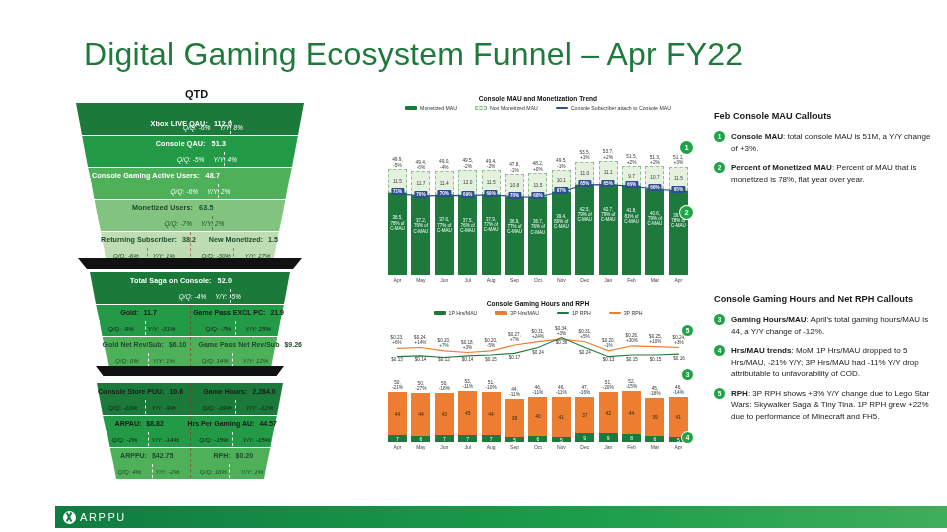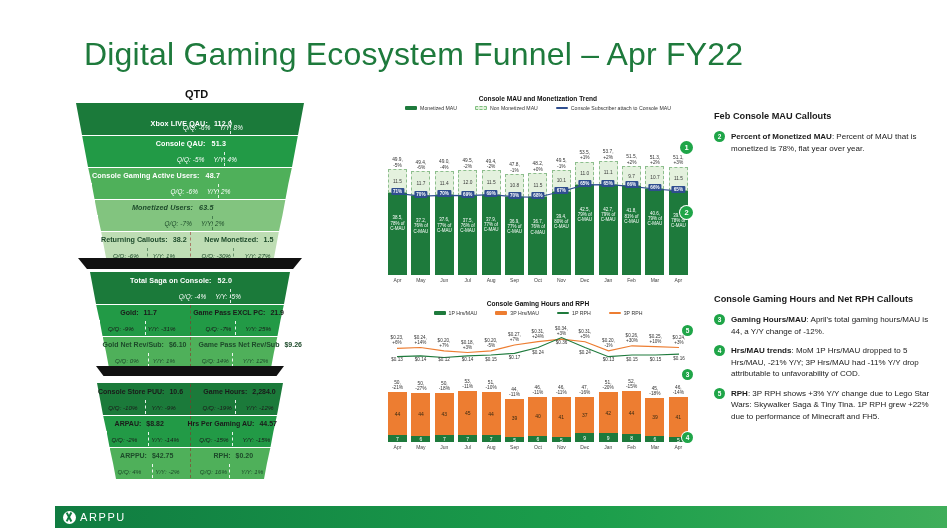--- a/index.html
+++ b/index.html
@@ -186,36 +186,36 @@
         </div>
       </div>
       <div style="position: absolute; left: 91.5px; top: 183px; width: 197px; height: 16px;">
         <div class="fn-sub" style="position: absolute; left: 0px; right: 0px; top: 0px; height: 100%; padding-right: 58px; gap: 9px;">
           <span>Q/Q: -6%</span>
           <span>Y/Y: 2%</span>
         </div>
         <div class="vdash" style="right: 70px; position: absolute; top: 1px; bottom: 1px;"></div>
       </div>
       <div style="position: absolute; left: 94.5px; top: 199px; width: 191px; height: 16px;">
-        <div class="fn-main" style="position: absolute; left: 0px; right: 0px; top: 0px; height: 100%; padding-right: 72px; gap: 6px; color: rgb(29, 74, 42); font-style: italic;">
+        <div class="fn-main" style="position: absolute; left: 0px; right: 0px; top: 0px; height: 100%; padding-right: 72px; gap: 6px; color: rgb(29, 74, 42);">
           <span class="lbl">Monetized Users:</span>
           <span class="val">63.5</span>
         </div>
       </div>
       <div style="position: absolute; left: 97.5px; top: 215px; width: 185px; height: 16px;">
         <div class="fn-sub" style="position: absolute; left: 0px; right: 0px; top: 0px; height: 100%; padding-right: 58px; gap: 9px;">
           <span style="color: rgb(29, 74, 42);">Q/Q: -7%</span>
           <span style="color: rgb(29, 74, 42);">Y/Y: 2%</span>
         </div>
         <div class="vdash" style="right: 70px; position: absolute; top: 1px; bottom: 1px; border-left-color: rgba(30, 80, 45, 0.6);"></div>
       </div>
       <div style="position: absolute; left: 101px; top: 231px; width: 178px; height: 16px;">
         <div class="split" style="position: absolute; inset: 0px;">
           <div class="half left" style="justify-content: center; gap: 5px;">
-            <span class="lbl" style="font-size: 7.2px; font-weight: bold; color: rgb(29, 74, 42);">Returning Callouts:</span>
+            <span class="lbl" style="font-size: 7.2px; font-weight: bold; color: rgb(29, 74, 42);">Returning Subscriber:</span>
                    <span class="val" style="font-size: 7.2px; color: rgb(29, 74, 42);">38.2</span>
           </div>
           <div class="half right" style="justify-content: center; gap: 5px;">
             <span class="lbl" style="font-size: 7.2px; font-weight: bold; color: rgb(29, 74, 42);">New Monetized:</span>
                    <span class="val" style="font-size: 7.2px; color: rgb(29, 74, 42);">1.5</span>
           </div>
         </div>
         <div style="position: absolute; left: 50%; top: 1px; bottom: 1px; border-left: 1px dashed rgba(150, 40, 40, 0.55);"></div>
       </div>
       <div style="position: absolute; left: 104px; top: 247px; width: 172px; height: 16px;">
@@ -782,20 +782,24 @@
   <div class="badge abs" style="left:680px;top:141px;">1</div>
   <div class="badge abs" style="left:680px;top:206px;">2</div>
   <div class="badge abs sm" style="left:682px;top:325px;">5</div>
   <div class="badge abs sm" style="left:682px;top:369px;">3</div>
   <div class="badge abs sm" style="left:682px;top:432px;">4</div>
 
   <div style="position:absolute;left:714px;top:110px;width:224px;">
     <div class="co-head">Feb Console MAU Callouts</div>
     <div id="co0">
         <div class="co-item">
+          <div class="badge sm" style="flex: 0 0 auto;">1</div>
+          <div class="co-body"><b>Console MAU</b>: total console MAU is 51M, a Y/Y change of +3%.</div>
+        </div>
+        <div class="co-item">
           <div class="badge sm" style="flex: 0 0 auto;">2</div>
           <div class="co-body"><b>Percent of Monetized MAU</b>: Percent of MAU that is monetized is 78%, flat year over year.</div>
         </div>
       </div>
   </div>
 
   <div style="position:absolute;left:714px;top:293px;width:226px;">
     <div class="co-head">Console Gaming Hours and Net RPH Callouts</div>
     <div id="co1">
         <div class="co-item">

